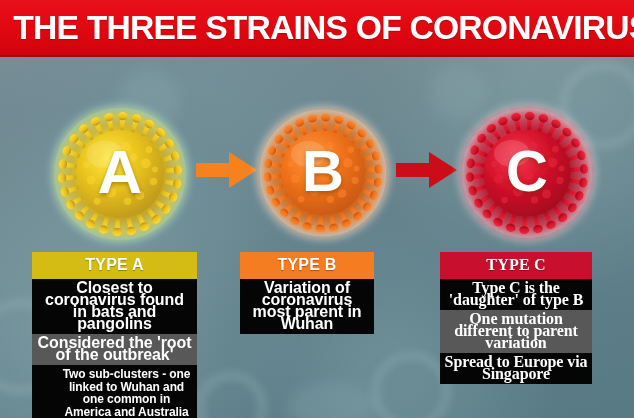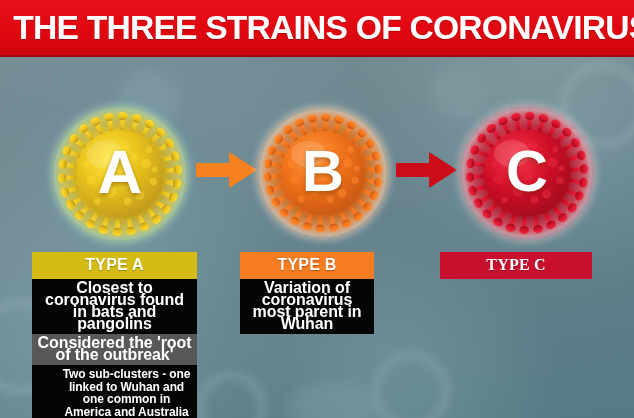--- a/index.html
+++ b/index.html
@@ -574,15 +574,20 @@
 
   <div class="panel" id="panel-type-b" style="left:240px; top:252px; width:134px;">
     <div class="panel-head" style="background: rgb(245, 124, 32);">TYPE B</div>
     <div class="panel-rows">
       <div class="row dark">Variation of coronavirus most parent in Wuhan</div>
     </div>
   </div>
 
   <div class="panel" id="panel-type-c" style="left:440px; top:252px; width:152px;font-family:Liberation Serif, serif;">
     <div class="panel-head" style="background: rgb(200, 16, 46);">TYPE C</div>
+    <div class="panel-rows">
+      <div class="row dark">Type C is the 'daughter' of type B</div>
+      <div class="row grey">One mutation different to parent variation</div>
+      <div class="row dark">Spread to Europe via Singapore</div>
+    </div>
   </div>
 
 </div>
 
 </body></html>

